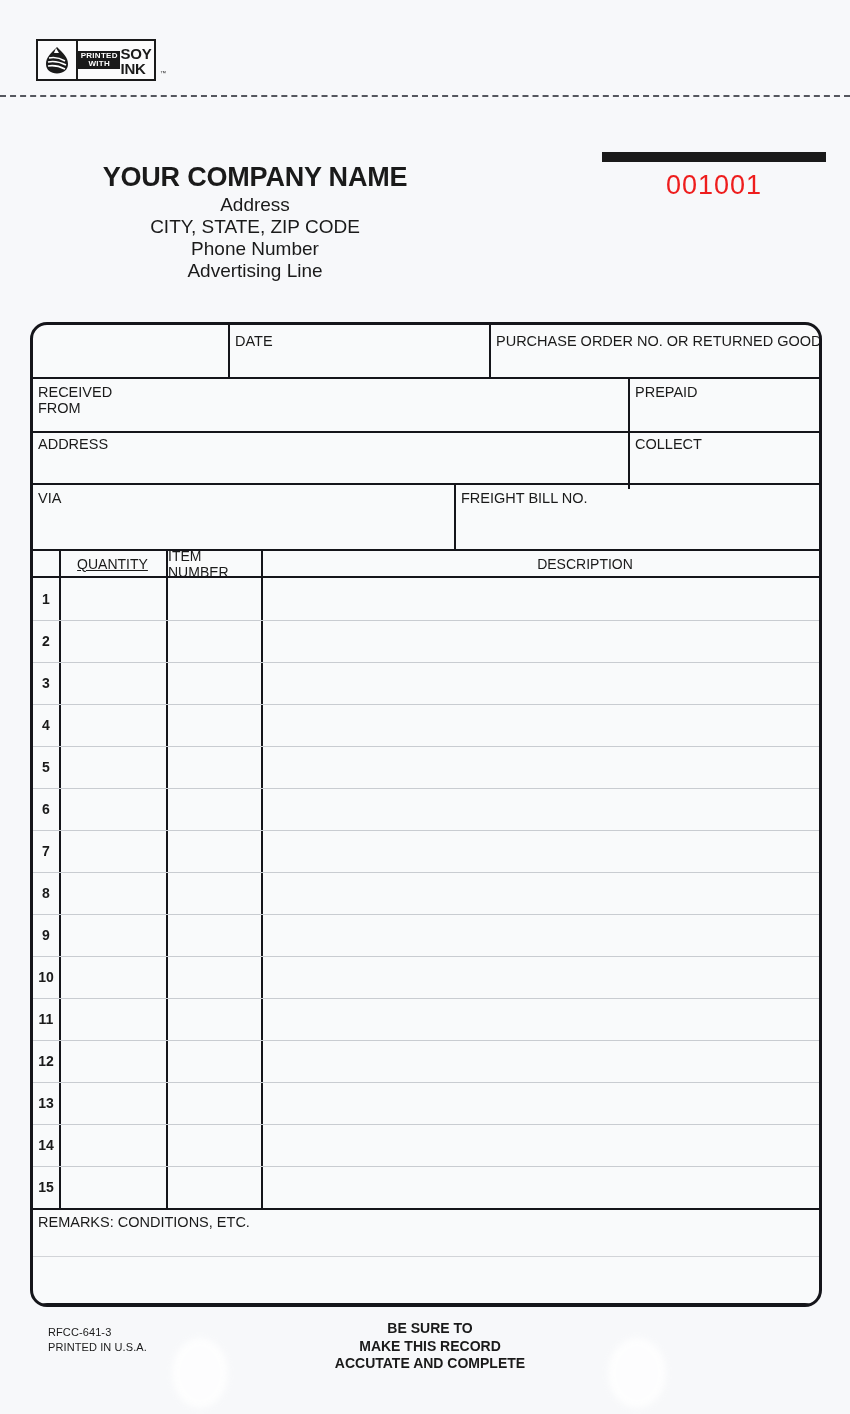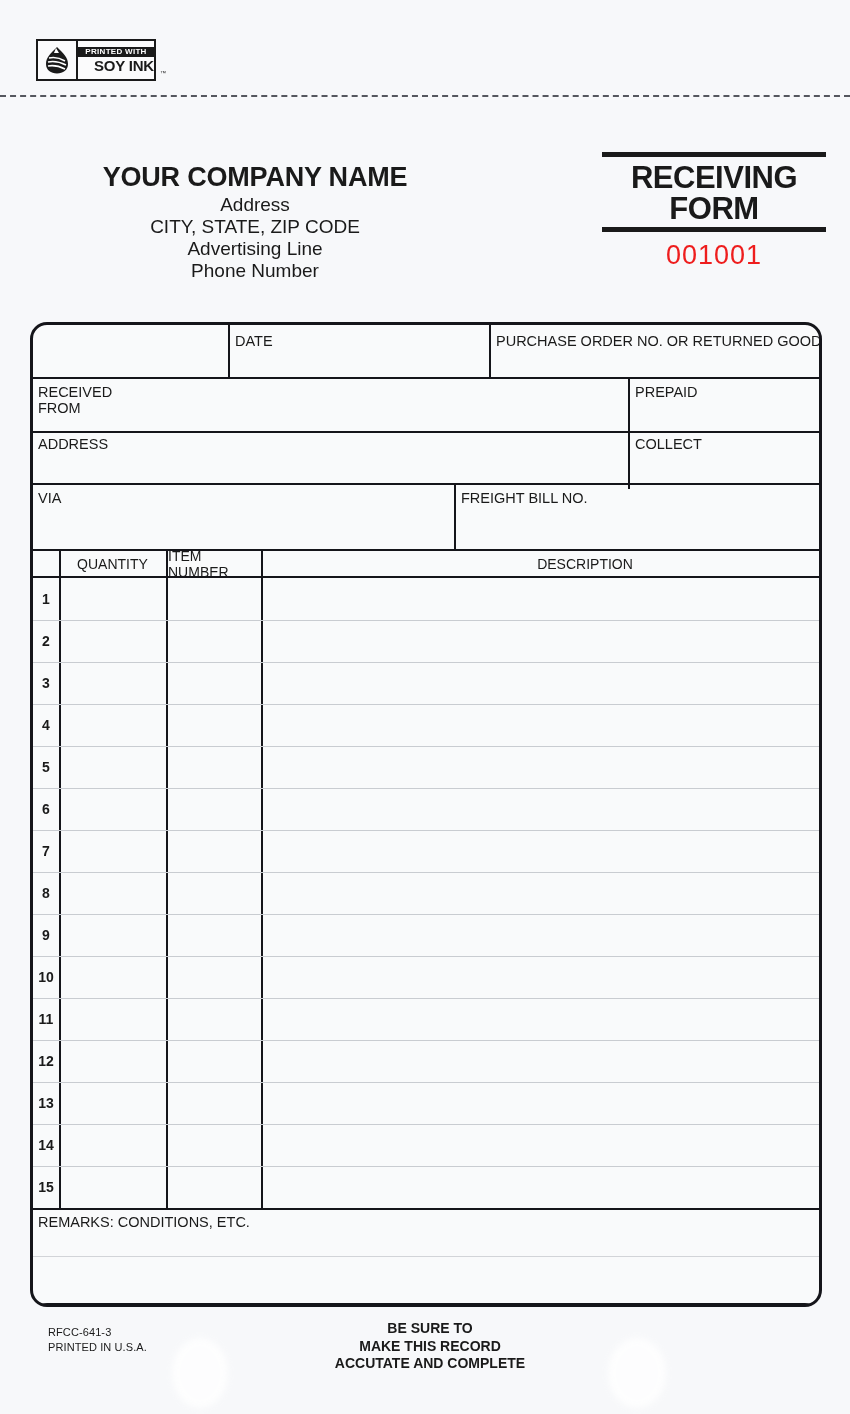--- a/index.html
+++ b/index.html
@@ -18,22 +18,22 @@
     border:2px solid #1a1a1a;
     background:#fbfbfc;
     display:flex;align-items:stretch;
     box-sizing:border-box;
   }
   .soy-mark{
     width:38px;border-right:2px solid #1a1a1a;
     display:flex;align-items:center;justify-content:center;
   }
   .soy-text{
-    flex:1;display:flex;flex-direction:column;
-    align-items:flex-end;justify-content:center;
+    flex:1;display:flex;flex-direction:row;
+    align-items:center;justify-content:center;
     line-height:1;
   }
   .soy-line1{
     font-size:8px;font-weight:bold;letter-spacing:.3px;
     background:#1a1a1a;color:#fff;width:100%;text-align:center;
     padding:1.5px 0 1px;box-sizing:border-box;
   }
   .soy-line2{
     font-size:15px;font-weight:bold;letter-spacing:-.2px;
     padding-top:1px;
@@ -141,30 +141,26 @@
   </div>
 </div>
 <div class="soy-tm">™</div>
 
 <div class="perf"></div>
 
 <div class="company">
   <div class="company-name">YOUR COMPANY NAME</div>
   <div class="company-line">Address</div>
   <div class="company-line">CITY, STATE, ZIP CODE</div>
+  <div class="company-line">Phone Number</div>
   <div class="company-line">Advertising Line</div>
-  <div class="company-line">Phone Number</div>
 </div>
 
 <div class="title-block">
   <div class="title-rule"></div>
-  <div class="title-text">
-    <div>RECEIVING</div>
-    <div>FORM</div>
-  </div>
   <div class="title-rule"></div>
   <div class="form-number">001001</div>
 </div>
 
 <div class="formbox">
 
   <div class="cell" style="left:195px;top:0;width:2px;height:52px;background:#15151a;"></div>
   <div class="cell" style="left:456px;top:0;width:2px;height:52px;background:#15151a;"></div>
   <div class="lbl cell" style="left:197px;top:5px;">DATE</div>
   <div class="lbl cell" style="left:458px;top:5px;">PURCHASE ORDER NO. OR RETURNED GOODS</div>
@@ -188,21 +184,21 @@
   <div class="hline" style="top:158px;"></div>
 
   <div class="cell" style="left:421px;top:160px;width:2px;height:64px;background:#15151a;"></div>
   <div class="lbl cell" style="left:0px;top:162px;">VIA</div>
   <div class="lbl cell" style="left:423px;top:162px;">FREIGHT BILL NO.</div>
   <div class="cell" style="left:0;top:160px;width:421px;height:64px;"></div>
   <div class="cell" style="left:423px;top:160px;width:363px;height:64px;"></div>
   <div class="hline" style="top:224px;"></div>
 
   <div class="thead">
-    <div class="th" style="left:26px;width:107px;">QUANTITY</div>
+    <div class="th" style="left:26px;width:107px;text-decoration:underline;">QUANTITY</div>
     <div class="th lbl-sm" style="left:135px;width:93px;">ITEM NUMBER</div>
     <div class="th" style="left:222px;width:660px;">DESCRIPTION</div>
   </div>
   <div class="hline" style="top:251px;"></div>
 
   <div class="vline" style="left:26px;top:226px;height:657px;"></div>
   <div class="vline" style="left:133px;top:226px;height:657px;"></div>
   <div class="vline" style="left:228px;top:226px;height:657px;"></div>
 
   <div id="table-rows">

